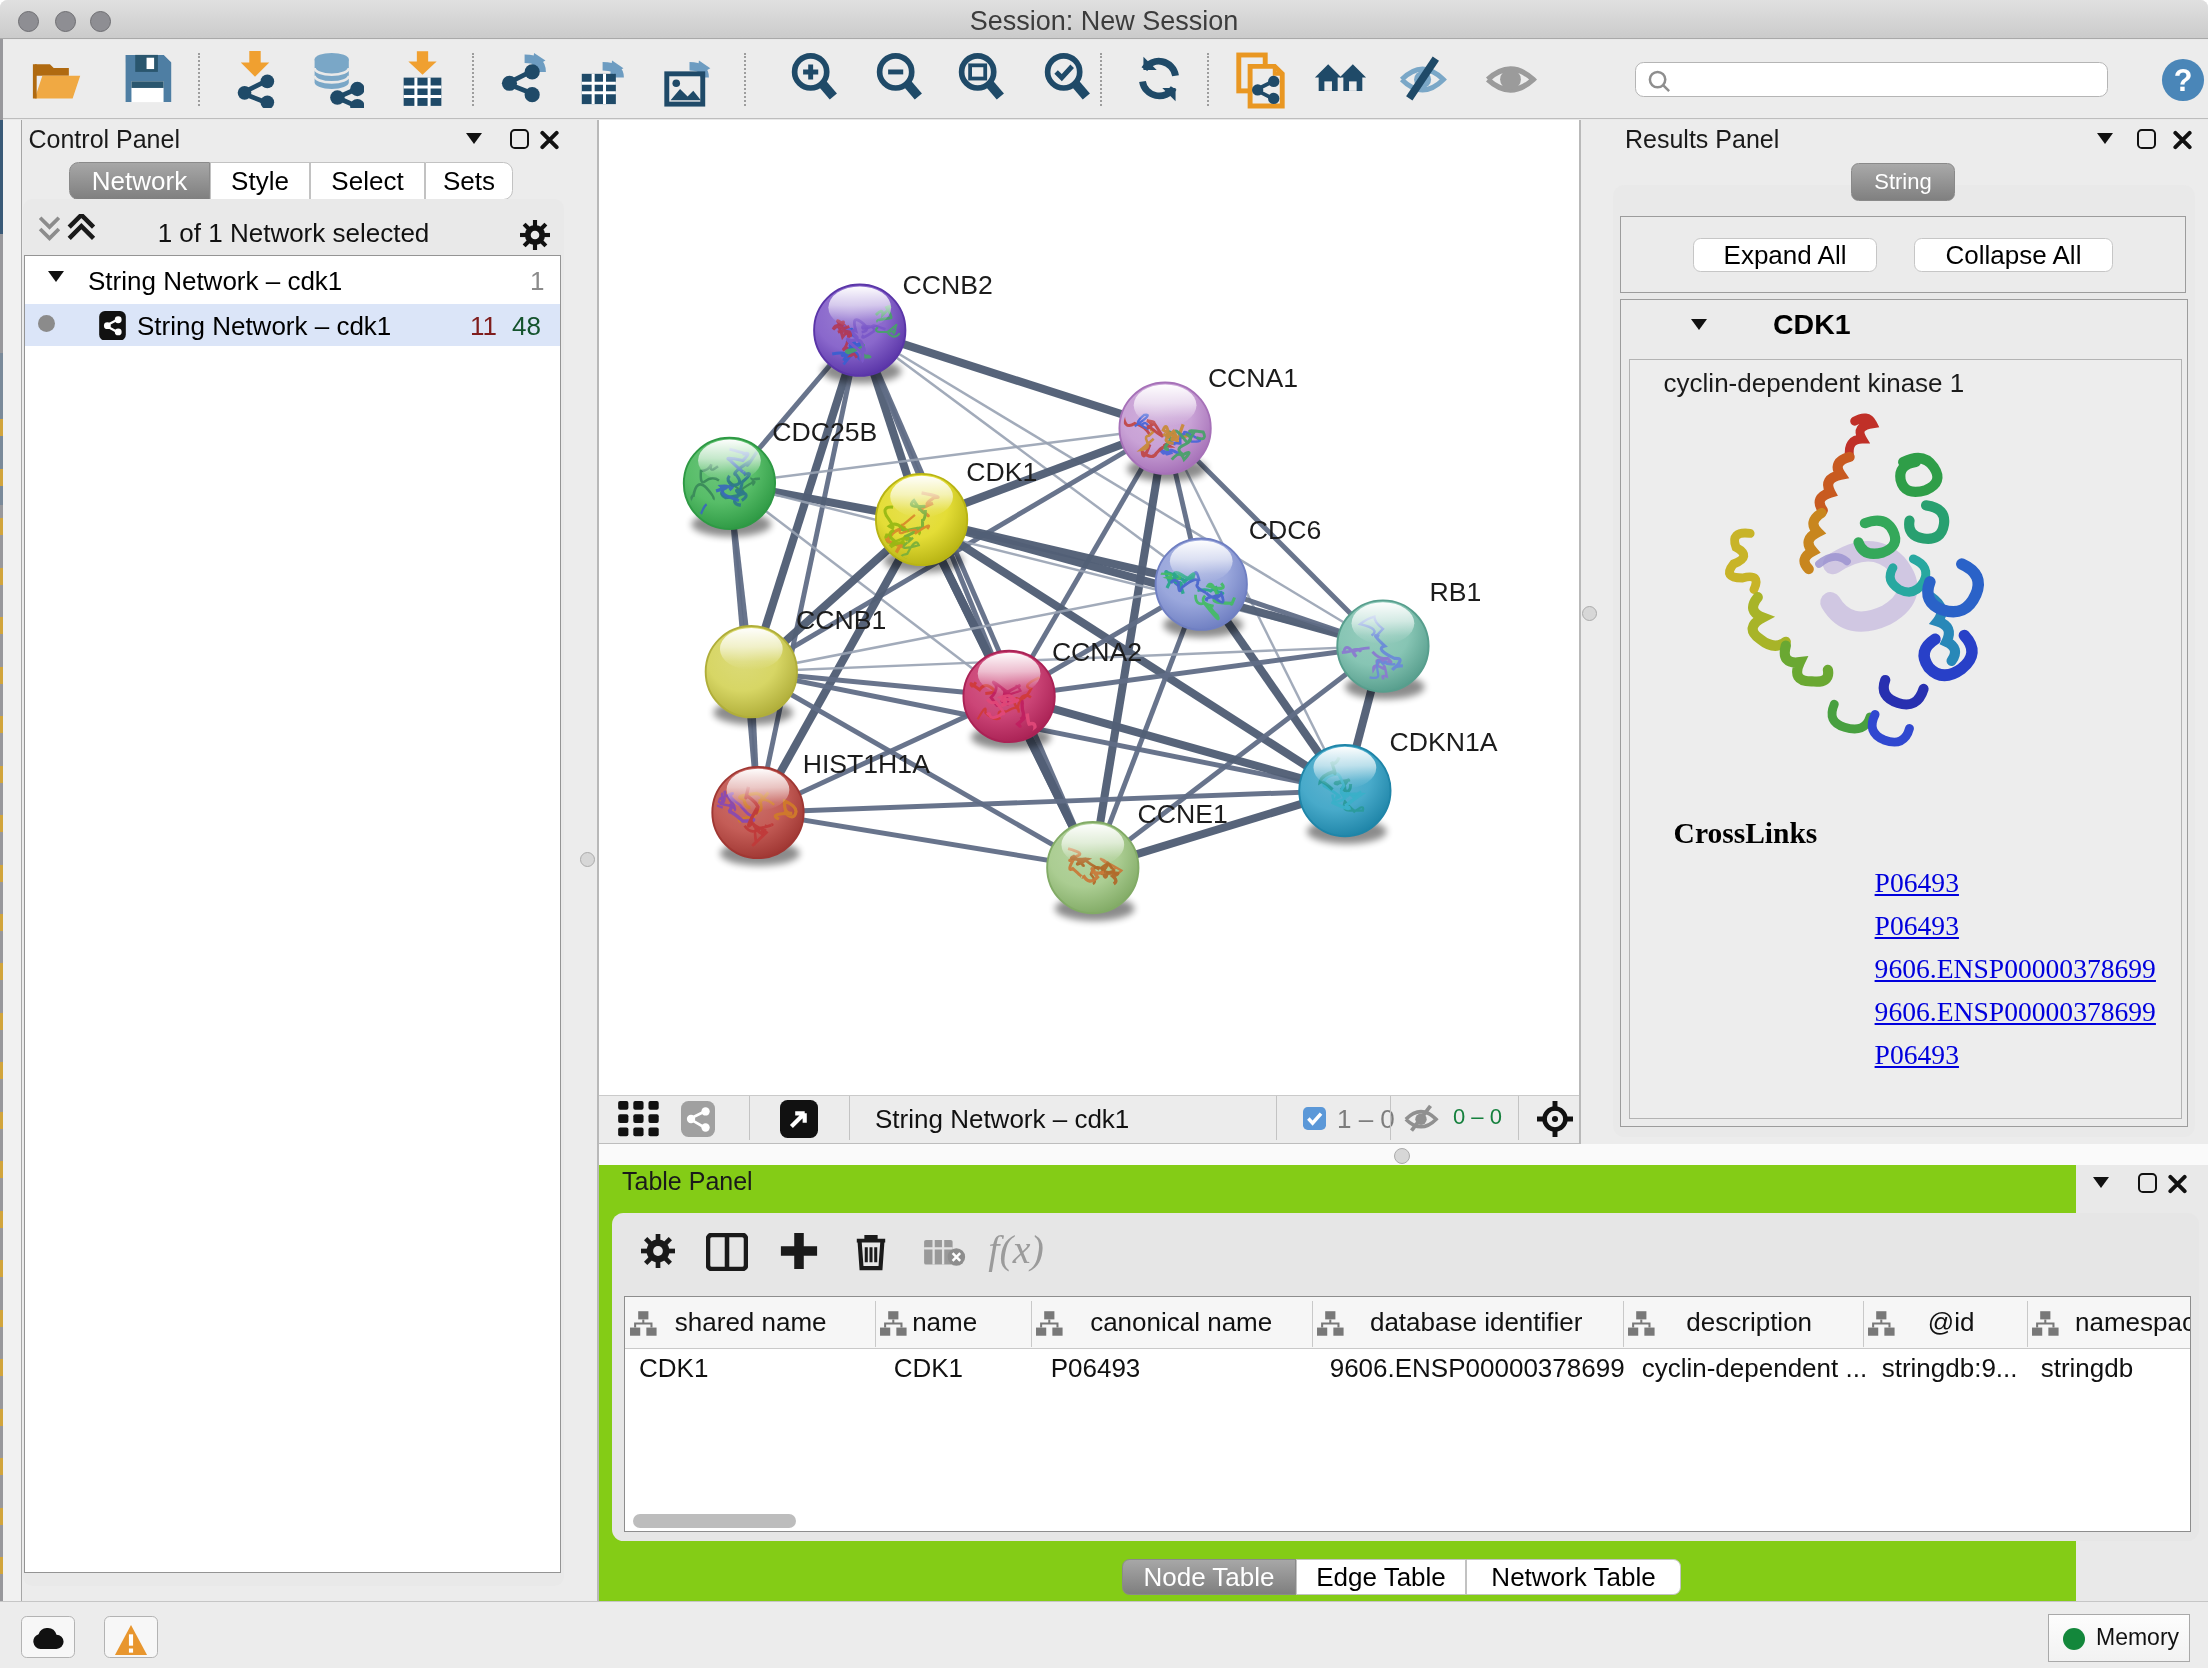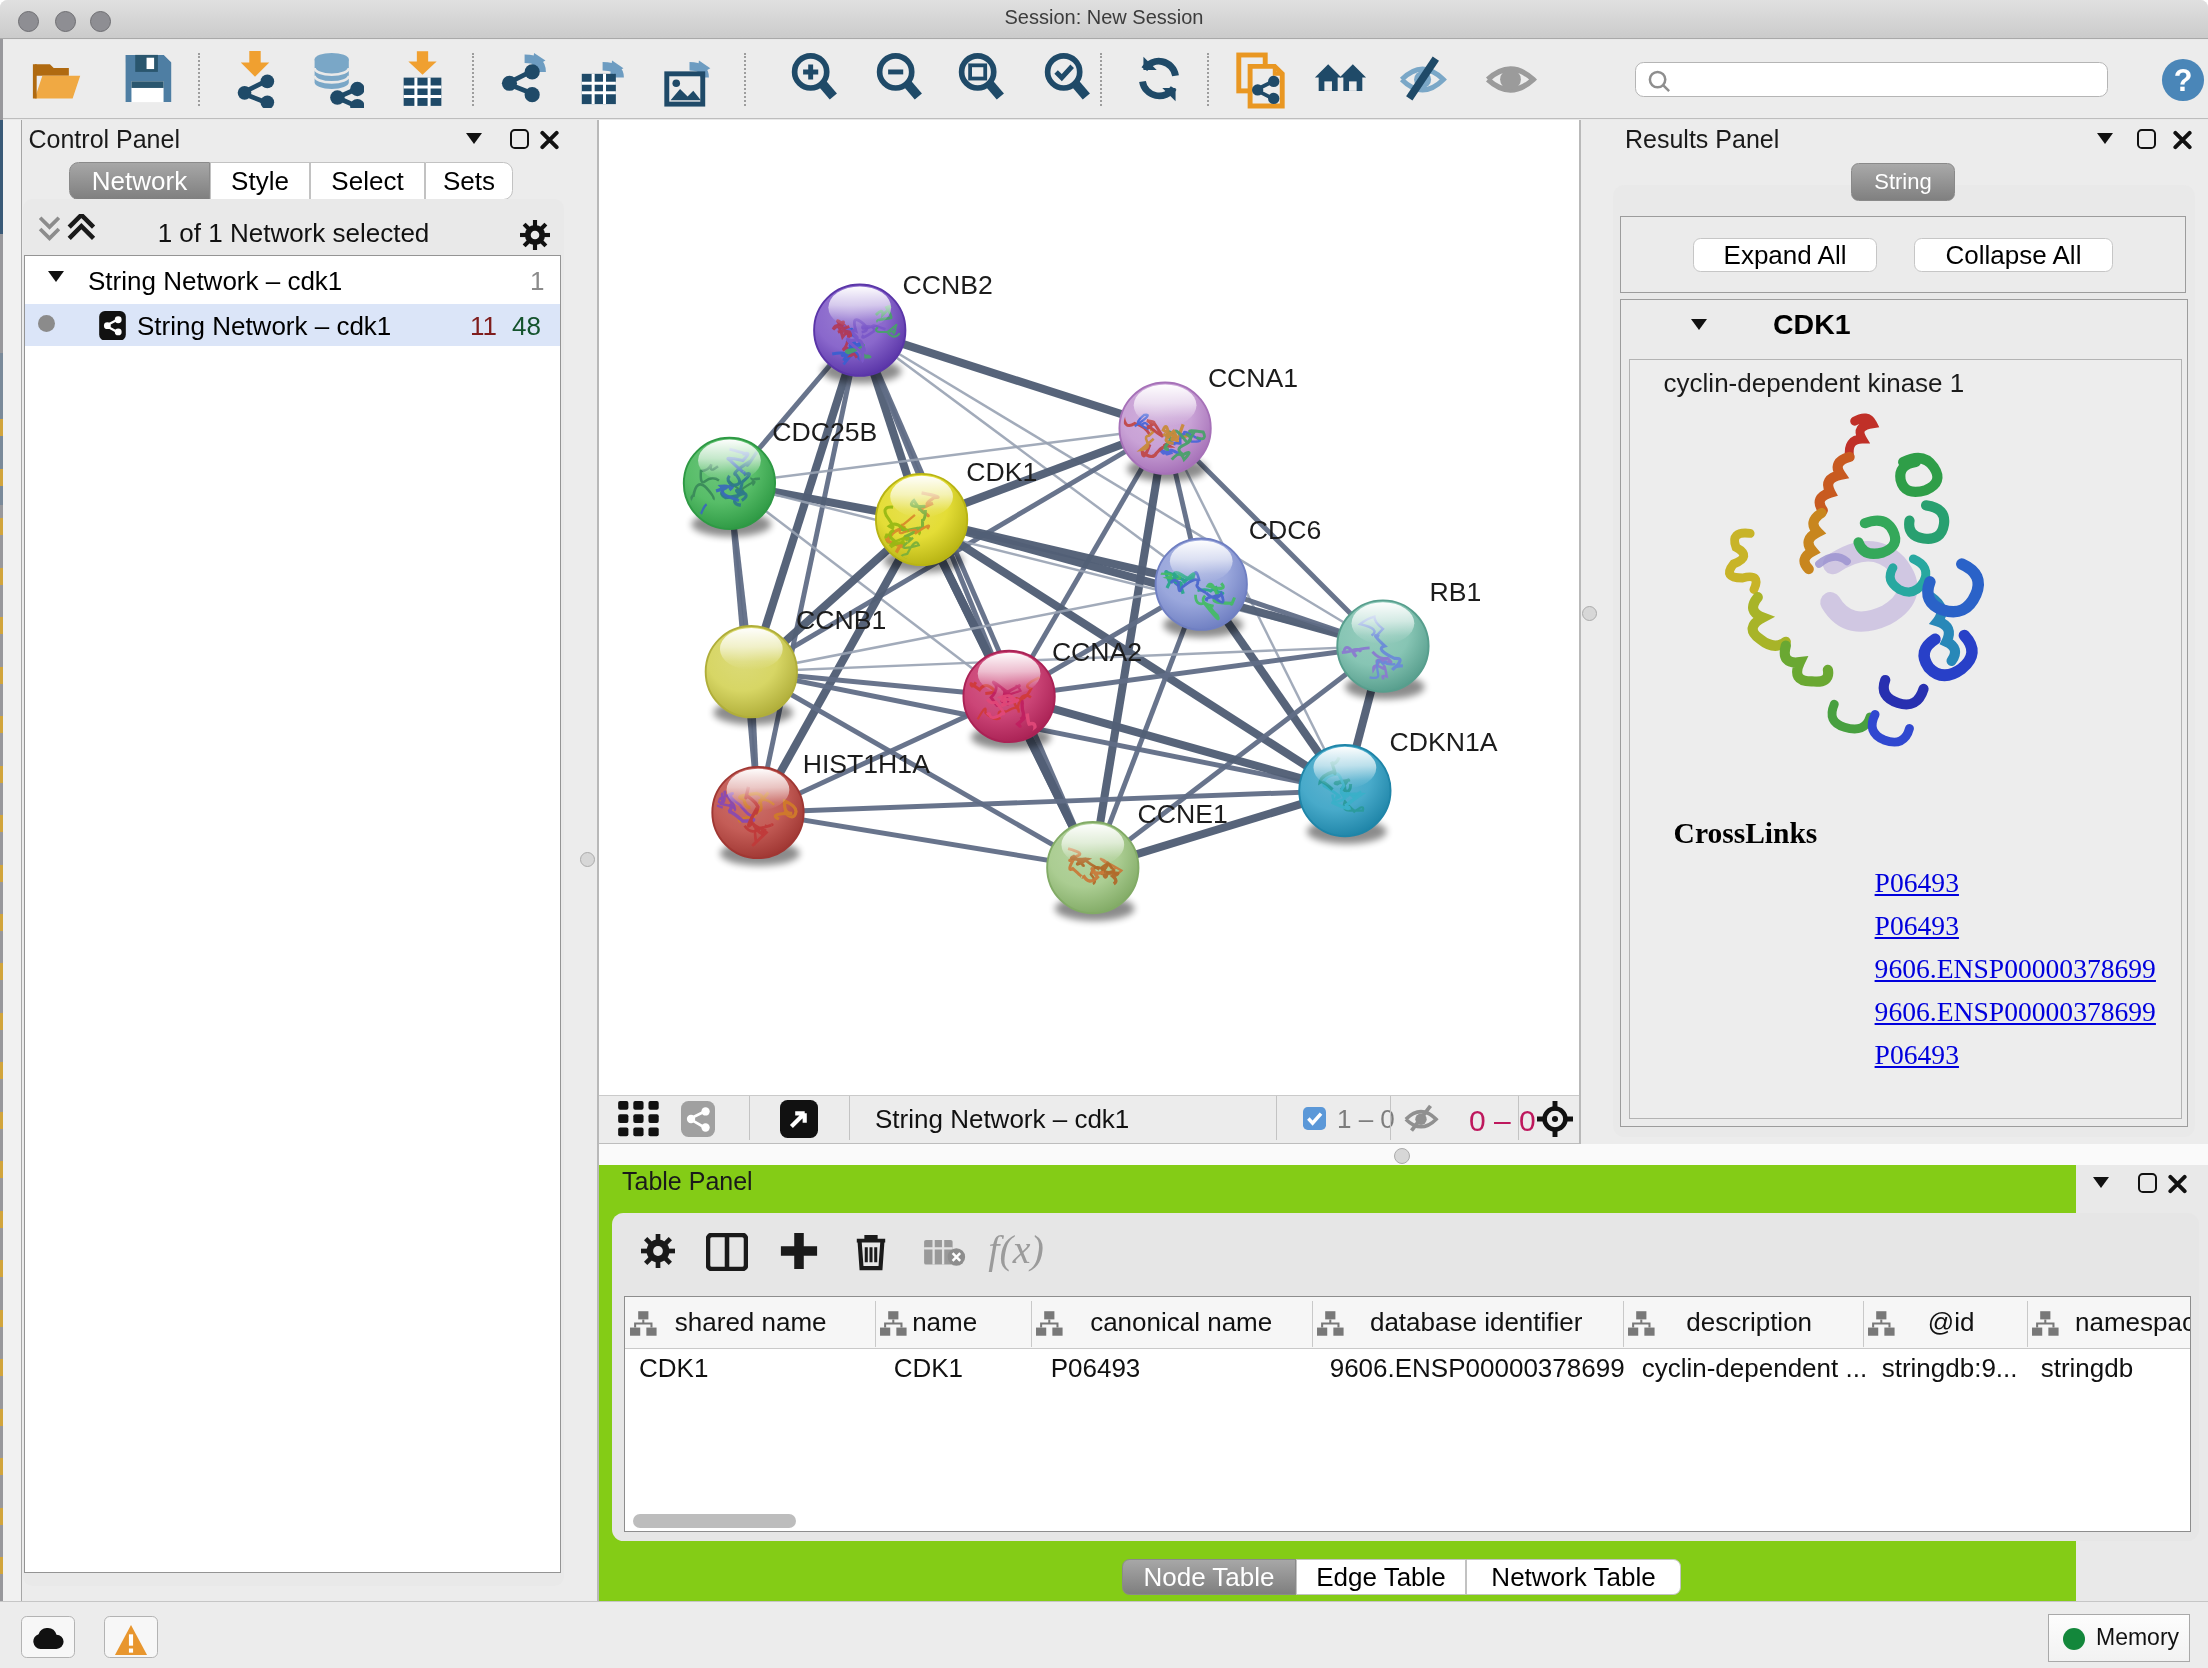--- a/index.html
+++ b/index.html
@@ -3,21 +3,21 @@
 <meta charset="utf-8">
 <style>
 * { margin:0; padding:0; box-sizing:border-box; -webkit-font-smoothing:antialiased; }
 html,body { width:2208px; height:1668px; background:#fff; font-family:"Liberation Sans", sans-serif; }
 #win { position:absolute; left:0; top:0; width:2208px; height:1668px; background:#e9e9e9; border-radius:7.6px 7.6px 0 0; overflow:hidden; }
 .abs { position:absolute; }
 
 
 #titlebar { position:absolute; left:0; top:0; width:2208px; height:39px; background:linear-gradient(#e0e0e0,#cbcbcb); border-bottom:1px solid #a9a9a9; }
 #titlebar .dot { position:absolute; top:10.5px; width:21px; height:21px; border-radius:50%; background:#8e8e93; border:1px solid #6e6e72; }
-#title { position:absolute; top:5.7px; width:100%; text-align:center; font-size:20px; color:#3c3c3c; }
+#title { position:absolute; top:5.7px; width:100%; text-align:center; font-size:27px; color:#3c3c3c; }
 
 
 #toolbar { position:absolute; left:0; top:40px; width:2208px; height:79px; background:#ececec; border-bottom:1px solid #bdbdbd; }
 .tsep { position:absolute; top:13.3px; height:53px; width:0; border-left:2.9px dotted #9d9d9d; }
 .ticon { position:absolute; top:11.4px; }
 #searchbox { position:absolute; left:1635px; top:22px; width:473px; height:35px; background:#fff; border:1px solid #b5b5b5; border-radius:8.6px; }
 
 
 #controlpanel { position:absolute; left:0; top:120px; width:597px; height:1490px; background:#ececec; }
 #vdiv1 { position:absolute; left:597px; top:120px; width:1.9px; height:1490px; background:#b9b9b9; }
@@ -618,21 +618,21 @@
       <rect x="0" y="0" width="12" height="12" rx="2.5" fill="#5b98d8"></rect>
       <path d="M2.8 6 l2.2 2.4 L9.4 3.4" stroke="#fff" stroke-width="1.8" fill="none"></path>
     </svg>
     <div class="abs" style="left:738px;top:7.6px;font-size:26px;color:#7d7d7d;">1 – 0</div>
     <div class="abs" style="left:791px;top:0;height:44px;border-left:1px solid #c3c3c3;"></div>
     <svg class="abs" style="left:803px;top:7.6px" width="38" height="28.5" viewBox="0 0 20 15">
       <path d="M2 8 q8 -8 16 0 q-8 8 -16 0" fill="none" stroke="#909090" stroke-width="1.8"></path>
       <circle cx="10" cy="8" r="3" fill="#909090"></circle>
       <path d="M5 14 L15 1" stroke="#909090" stroke-width="2"></path>
     </svg>
-    <div class="abs" style="left:854px;top:7.6px;font-size:30px;color:#be185d;margin-left:16px;">0 – 0</div>
+    <div class="abs" style="left:854px;top:7.6px;font-size:22px;color:#15803d;">0 – 0</div>
     <div class="abs" style="left:919px;top:0;height:44px;border-left:1px solid #c3c3c3;"></div>
     <svg class="abs" style="left:938px;top:4.8px" width="36" height="36" viewBox="0 0 19 19">
       <circle cx="9.5" cy="9.5" r="5.5" fill="none" stroke="#111" stroke-width="2.4"></circle>
       <path d="M9.5 0 v5 M9.5 14 v5 M0 9.5 h5 M14 9.5 h5" stroke="#111" stroke-width="2.6"></path>
       <circle cx="9.5" cy="9.5" r="1.6" fill="#111"></circle>
     </svg>
   </div>
   <div id="hstrip">
     <div class="abs" style="left:795px;top:3.8px;width:16px;height:16px;border-radius:50%;background:#d7d7d7;border:1px solid #ababab;"></div>
   </div>

